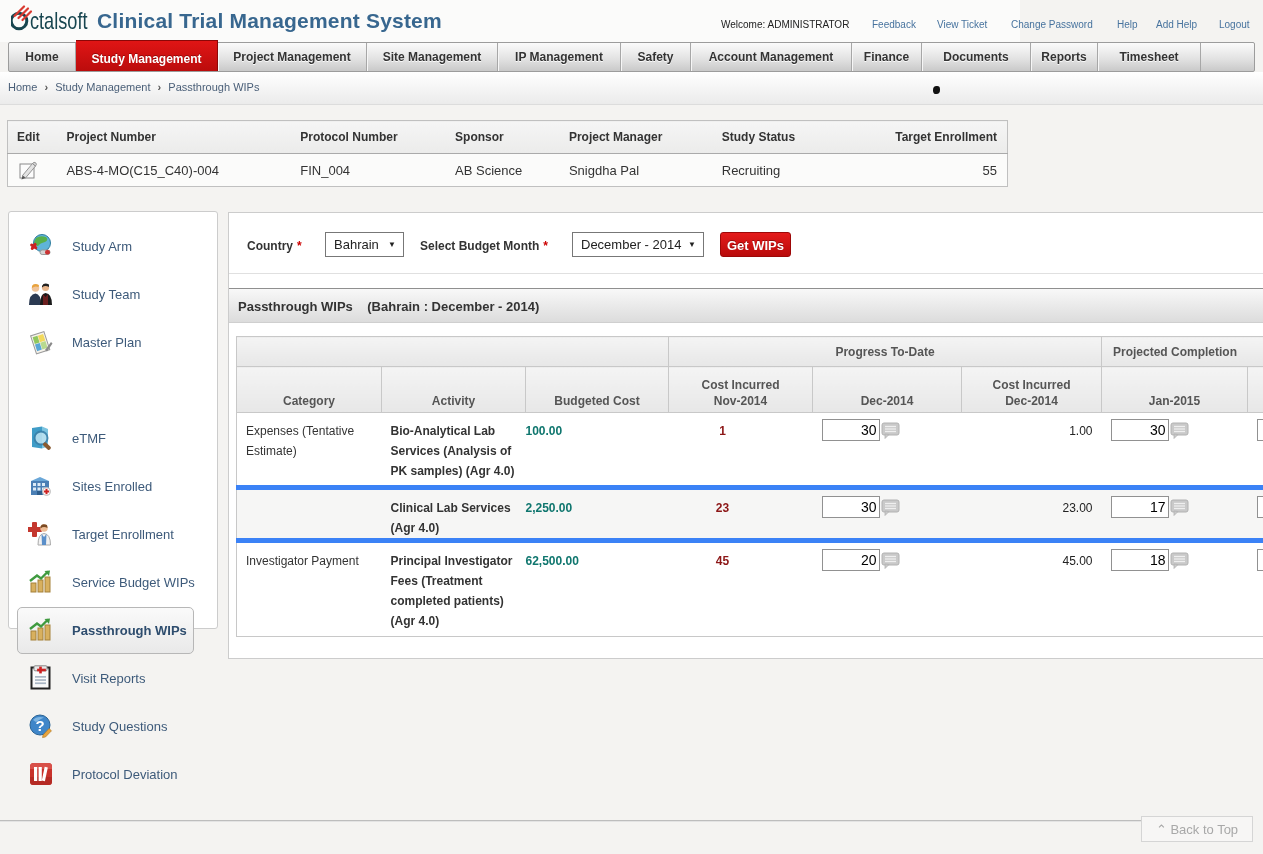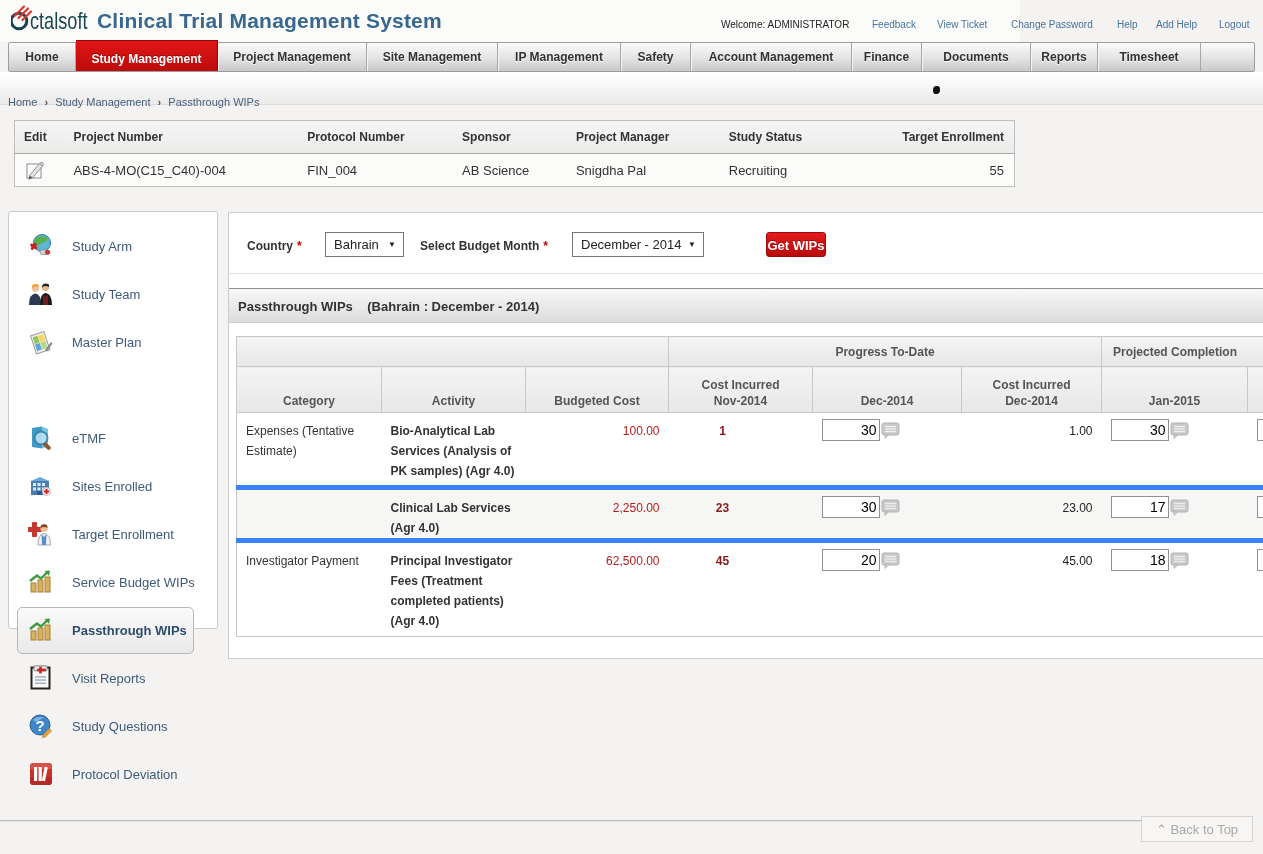--- a/index.html
+++ b/index.html
@@ -21,27 +21,27 @@
 #nav .tab { height:28px; line-height:28px; text-align:center; font-size:12px; font-weight:bold;
   color:#333; border-right:1px solid #a7a7a7; box-shadow:inset 1px 0 0 #f6f6f6; text-shadow:0 1px 0 #fafafa; }
 #nav .tab.first { box-shadow:none; }
 #nav .tab.red { position:relative; margin-top:-3px; height:31px; line-height:30px; padding-top:3px;
   background:linear-gradient(#e01515 , #bb0c0c); color:#fff; text-shadow:0 -1px 0 rgba(90,0,0,.5);
   border-top:1px solid #8c0707; border-right:1px solid #8c0707; box-shadow:none; }
 
 
 #crumbs { position:absolute; left:0; top:72px; width:1263px; height:33px;
   background:linear-gradient(#ffffff,#ebebeb); border-bottom:1px solid #dcdcdc; }
-#crumbs .in { position:absolute; left:8px; top:24px; font-size:11px; color:#4a5f78; }
+#crumbs .in { position:absolute; left:8px; top:9px; font-size:11px; color:#4a5f78; }
 #crumbs .sep { color:#555; font-weight:bold; margin:0 4px; font-size:11px; }
 #dot { position:absolute; left:933px; top:86px; width:7px; height:8px; background:#111; border-radius:50% 40% 50% 45%; }
 
 
 #ptable { position:absolute; left:7px; top:120px; width:1001px; border-collapse:collapse;
-  background:#fbfbfa; border:1px solid #c0c0c0; font-size:13px; color:#333;margin-left:7px; }
+  background:#fbfbfa; border:1px solid #c0c0c0; font-size:13px; color:#333; }
 #ptable th { height:33px; background:linear-gradient(#f5f5f5,#ebebea); font-size:12px; font-weight:bold;
   text-align:left; padding-left:9px; border-bottom:1px solid #aaa; }
 #ptable td { height:33px; padding-left:9px; }
 #ptable .ra { text-align:right; padding-right:10px; }
 
 
 #side { position:absolute; left:8px; top:211px; width:210px; height:418px; background:#fff;
   border:1px solid #ccc; border-radius:3px; }
 .sitem { position:absolute; left:0; width:210px; height:48px; }
 .sitem .ic { position:absolute; left:19px; top:11px; width:26px; height:26px; }
@@ -52,44 +52,44 @@
 
 
 #main { position:absolute; left:228px; top:212px; width:1140px; height:447px; background:#fff;
   border:1px solid #ccc; }
 #filters { position:absolute; left:0; top:0; width:1138px; height:61px; border-bottom:1px solid #e0e0e0; }
 .flabel { position:absolute; top:26px; font-size:12px; font-weight:bold; color:#333; }
 .star { color:#cc0000; font-weight:bold; margin-left:4px; }
 .dd { position:absolute; top:19px; height:25px; background:#fff; border:1px solid #777;
   font-size:13px; color:#222; line-height:23px; padding-left:8px; }
 .dd .ar { position:absolute; right:7px; top:0px; font-size:8px; color:#222; }
-#btnwips { position:absolute; left:491px; top:19px; width:60px; height:25px; border-radius:3px;
+#btnwips { position:absolute; left:491px; top:19px; width:71px; height:25px; border-radius:3px;
   background:linear-gradient(#e41b1b,#b90b0b); color:#fff; font-size:13px; font-weight:bold;
-  text-align:center; line-height:25px; text-shadow:0 -1px 0 rgba(80,0,0,.5); border:1px solid #9d0808;margin-left:46px; }
+  text-align:center; line-height:25px; text-shadow:0 -1px 0 rgba(80,0,0,.5); border:1px solid #9d0808; }
 #secbar { position:absolute; left:0; top:75px; width:1138px; height:35px;
   background:linear-gradient(#f8f8f8,#dcdcdc); border-top:1px solid #8f8f8f; border-bottom:1px solid #cfcfcf; }
 #secbar .t { position:absolute; left:9px; top:10px; font-size:13px; font-weight:bold; color:#333; }
 
 
 #wtable { position:absolute; left:7px; top:123px; border-collapse:collapse; table-layout:fixed;
   font-size:12px; color:#333; background:#fff; }
 #wtable th { background:linear-gradient(#f4f4f4,#e7e7e7); font-weight:bold; color:#555;
   border:1px solid #c8c8c8; text-align:center; }
 #wtable tr.h1 th, #wtable tr.h1 td { height:30px; }
 #wtable tr.h1 td { background:linear-gradient(#f4f4f4,#e7e7e7); border:1px solid #c8c8c8; border-right:1px solid #c8c8c8; }
 #wtable tr.h2 th { height:46px; vertical-align:bottom; padding-bottom:3px; line-height:16px; }
 #wtable td { vertical-align:top; line-height:20px; }
 #wtable tr.dr td { border-top:5px solid #3b82f6; padding-top:8px; }
 #wtable tr.dr.first td { border-top:1px solid #b5b5b5; }
 #wtable tr.alt td { background:#f6f6f5; }
 #wtable tr.dr td.cin { padding-top:6px; }
 #wtable { border:1px solid #c8c8c8; }
 td.cat { padding-left:9px; }
 td.act { padding-left:9px; font-weight:bold; }
-td.bud { text-align:right; padding-right:9px; font-weight:normal; color:#b91c1c; }
+td.bud { padding-right:9px; font-weight:bold; color:#0f766e; }
 td.nov { text-align:center; padding-right:36px; font-weight:bold; color:#8c1616; }
 td.cin { padding-left:9px; white-space:nowrap; }
 td.cdec { text-align:right; padding-right:9px; color:#222; }
 input.num { width:58px; height:22px; border:1px solid #919191; font-size:14px; text-align:right;
   padding-right:2px; font-family:"Liberation Sans",sans-serif; vertical-align:top; margin-top:0px; }
 .cico { display:inline-block; vertical-align:top; margin-left:1px; margin-top:3px; }
 
 
 #footline { position:absolute; left:0; top:820px; width:1142px; height:2px;
   border-top:1px solid #bdbdbd; border-bottom:1px solid #e3e3e3; }

